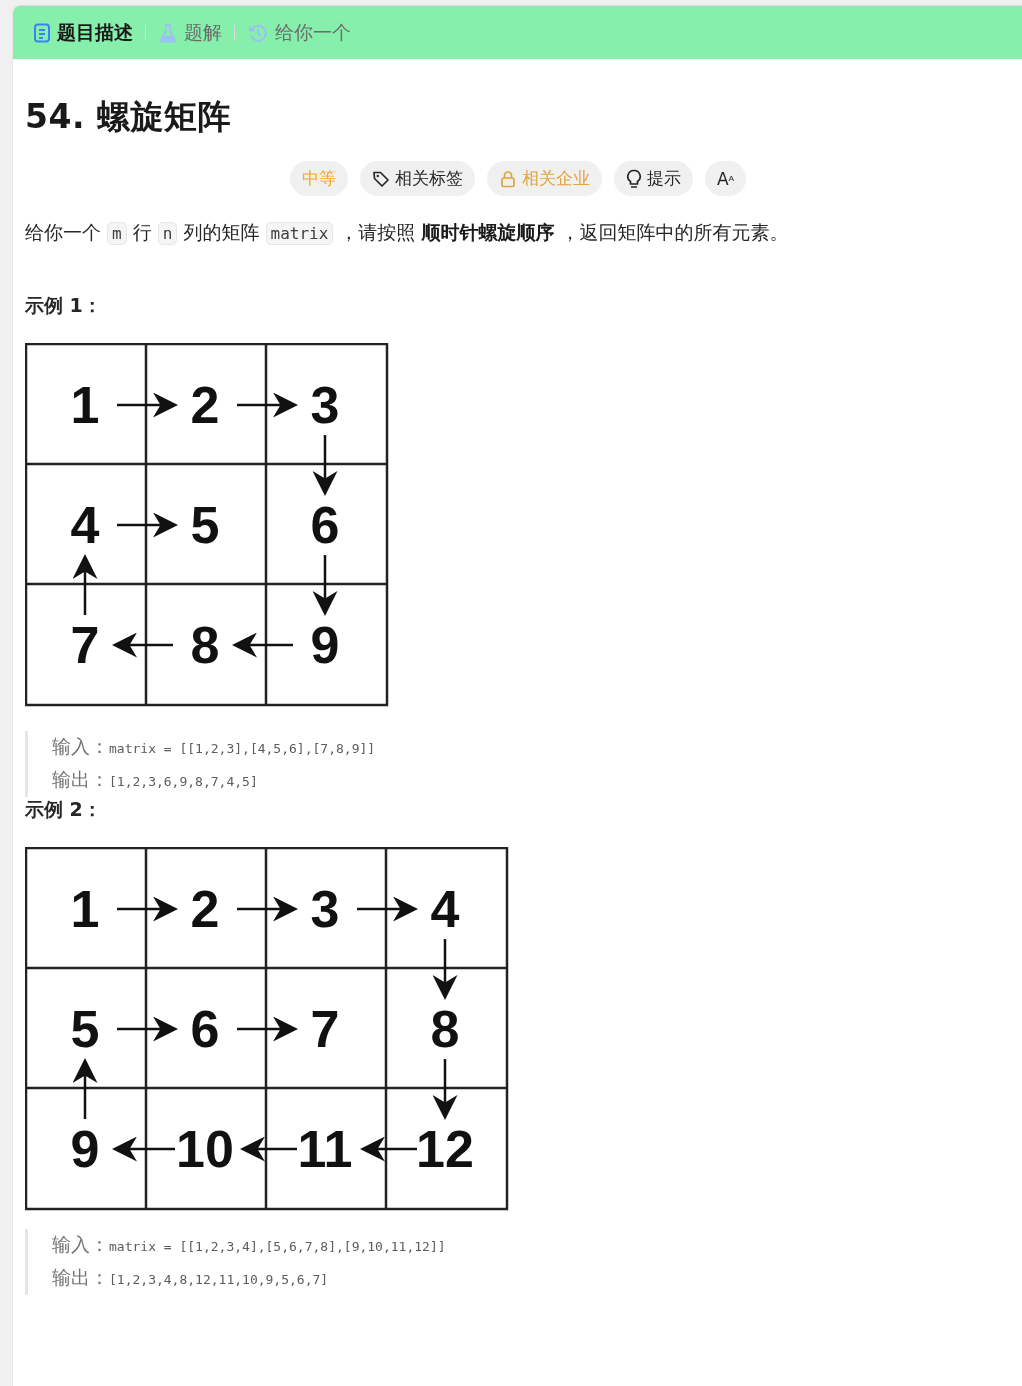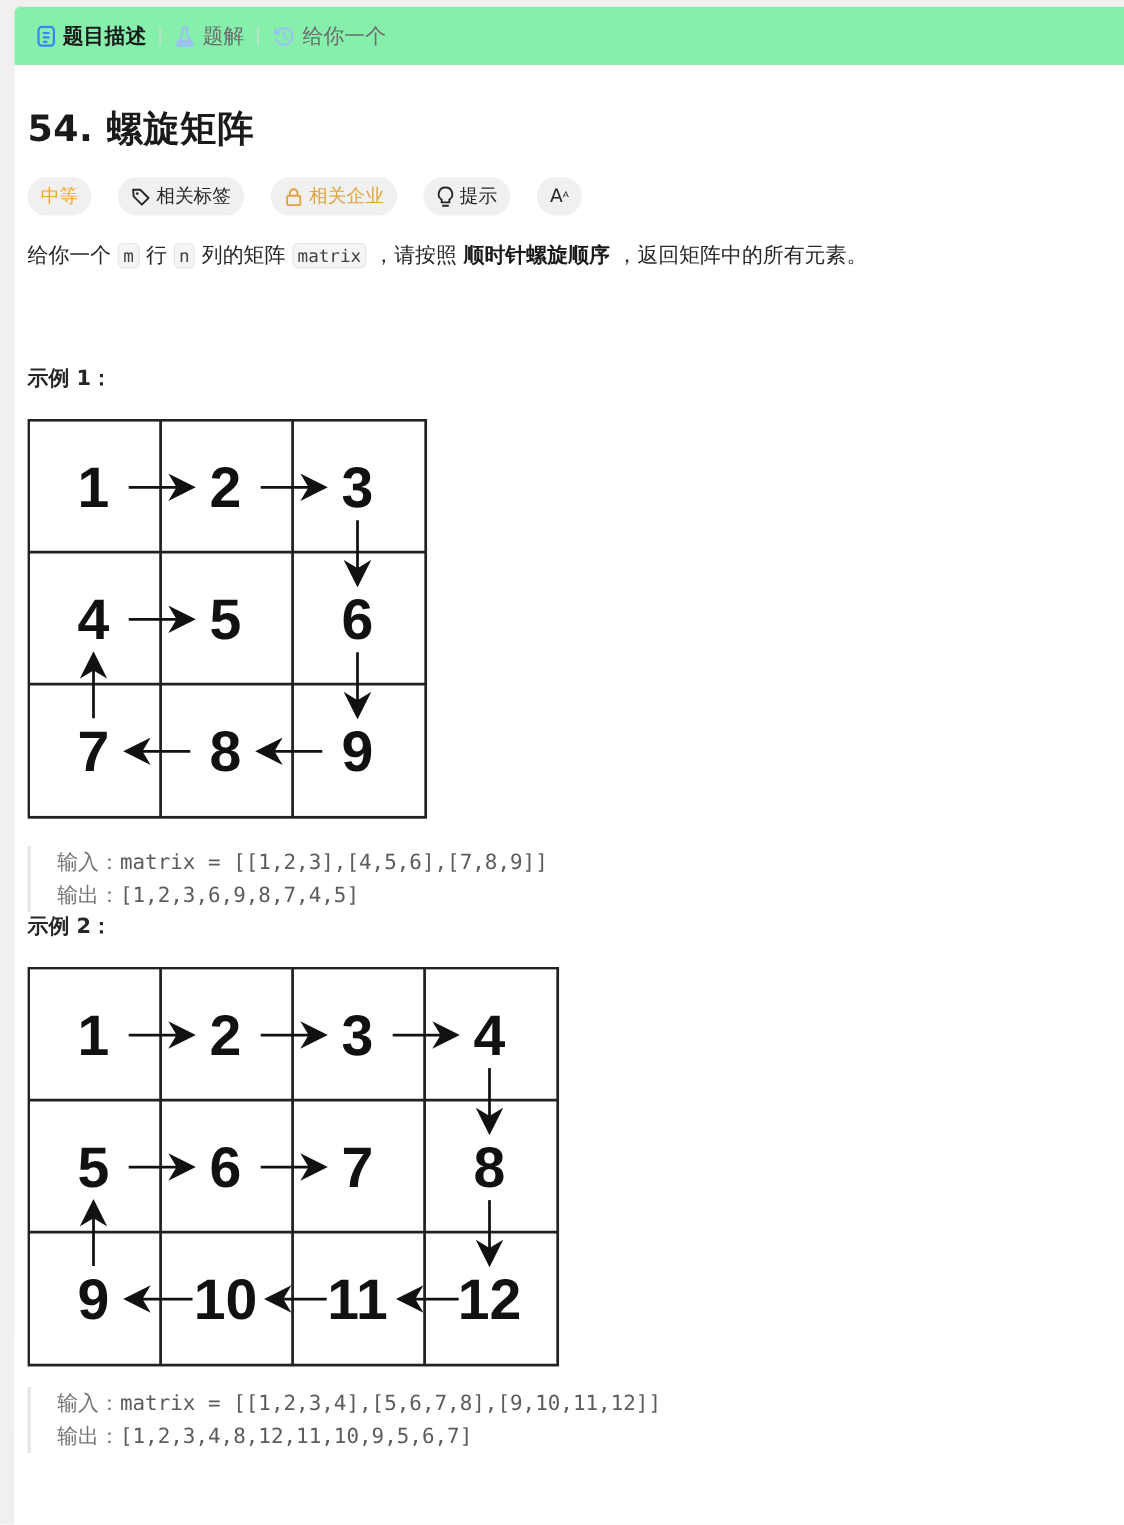--- a/index.html
+++ b/index.html
@@ -19,37 +19,37 @@
     height:53px; background:#86efac; display:flex; align-items:center;
     padding-left:20px; box-sizing:border-box;
   }
   .tab { display:flex; align-items:center; gap:6px; font-size:19px; color:#6b6b6b; cursor:pointer; }
   .tab.active { color:#1a1a1a; font-weight:bold; }
   .tab-sep { width:1px; height:16px; background:#dcdcdc; margin:0 12px; }
   .tab svg { display:block; }
 
   .content { padding:0 12px; }
   .title { font-size:33px; font-weight:bold; color:#1a1a1a; margin:37px 0 0 0; line-height:42px; letter-spacing:0.5px; }
-  .chips { display:flex; gap:24px; margin-top:23px; }
+  .chips { display:flex; gap:12px; margin-top:23px;justify-content:center; }
   .chip {
     height:35px; border-radius:18px; background:#f0f0f0; display:flex; align-items:center;
     padding:0 12px; font-size:17px; color:#262626; gap:5px; box-sizing:border-box; cursor:pointer;
   }
   .chip.orange { color:#f5a623; }
   .chip.gold { color:#e0a43a; }
   .desc { font-size:19px; margin-top:22px; line-height:28px; color:#262626; }
   .code-inline {
     font-family:"DejaVu Sans Mono","Liberation Mono",monospace; font-size:16px;
     background:#f5f5f5; border:1px solid #e6e6e6; border-radius:5px; padding:1px 4px; color:#404040;
   }
   .desc b { font-weight:bold; color:#1a1a1a; }
   .example-title { font-size:19px; font-weight:bold; color:#262626; }
   .io { border-left:3px solid #e5e5e5; padding-left:24px; margin-left:0; font-size:19px; line-height:30px; }
   .io .lbl { font-weight:normal; color:#737373; }
-  .io .val { font-family:"DejaVu Sans Mono","Liberation Mono",monospace; color:#5c5c5c; font-size:19px; }
+  .io .val { font-family:"DejaVu Sans Mono","Liberation Mono",monospace; color:#5c5c5c; font-size:13px; }
 </style>
 </head>
 <body>
 
 <div class="panel">
   <div class="tabbar">
     <div class="tab active">
       <svg width="18" height="20" viewBox="0 0 18 20">
           <rect x="2" y="1.5" width="14" height="17" rx="3" fill="none" stroke="#3b82f6" stroke-width="2"></rect>
           <line x1="6" y1="7" x2="12" y2="7" stroke="#3b82f6" stroke-width="2"></line>
@@ -107,21 +107,21 @@
       </div>
       <div class="chip">
         <span style="font-size:17px;">A<span style="font-size:13px;">ᴬ</span></span>
       </div>
     </div>
 
     <div class="desc">
       <span>给你一个 </span><code class="code-inline">m</code><span> 行 </span><code class="code-inline">n</code><span> 列的矩阵 </span><code class="code-inline">matrix</code><span> ，请按照 </span><b>顺时针螺旋顺序</b><span> ，返回矩阵中的所有元素。</span>
     </div>
 
-    <div class="example-title" style="margin-top:84px;">示例 1：</div>
+    <div class="example-title" style="margin-top:45px;">示例 1：</div>
     <div style="margin-top:24px;">
       <svg width="364" height="364" viewBox="0 0 364 364">
         <defs>
             <marker id="ah" markerWidth="10" markerHeight="10" refX="8" refY="5" orient="auto">
               <path d="M0 0 L10 5 L0 10 L3 5 Z" fill="#111"></path>
             </marker>
           </defs>
         <rect x="1" y="1" width="361" height="361" fill="#fff" stroke="#222" stroke-width="2.5"></rect>
         <line x1="121" y1="1" x2="121" y2="362" stroke="#222" stroke-width="2.5"></line>
         <line x1="241" y1="1" x2="241" y2="362" stroke="#222" stroke-width="2.5"></line>

